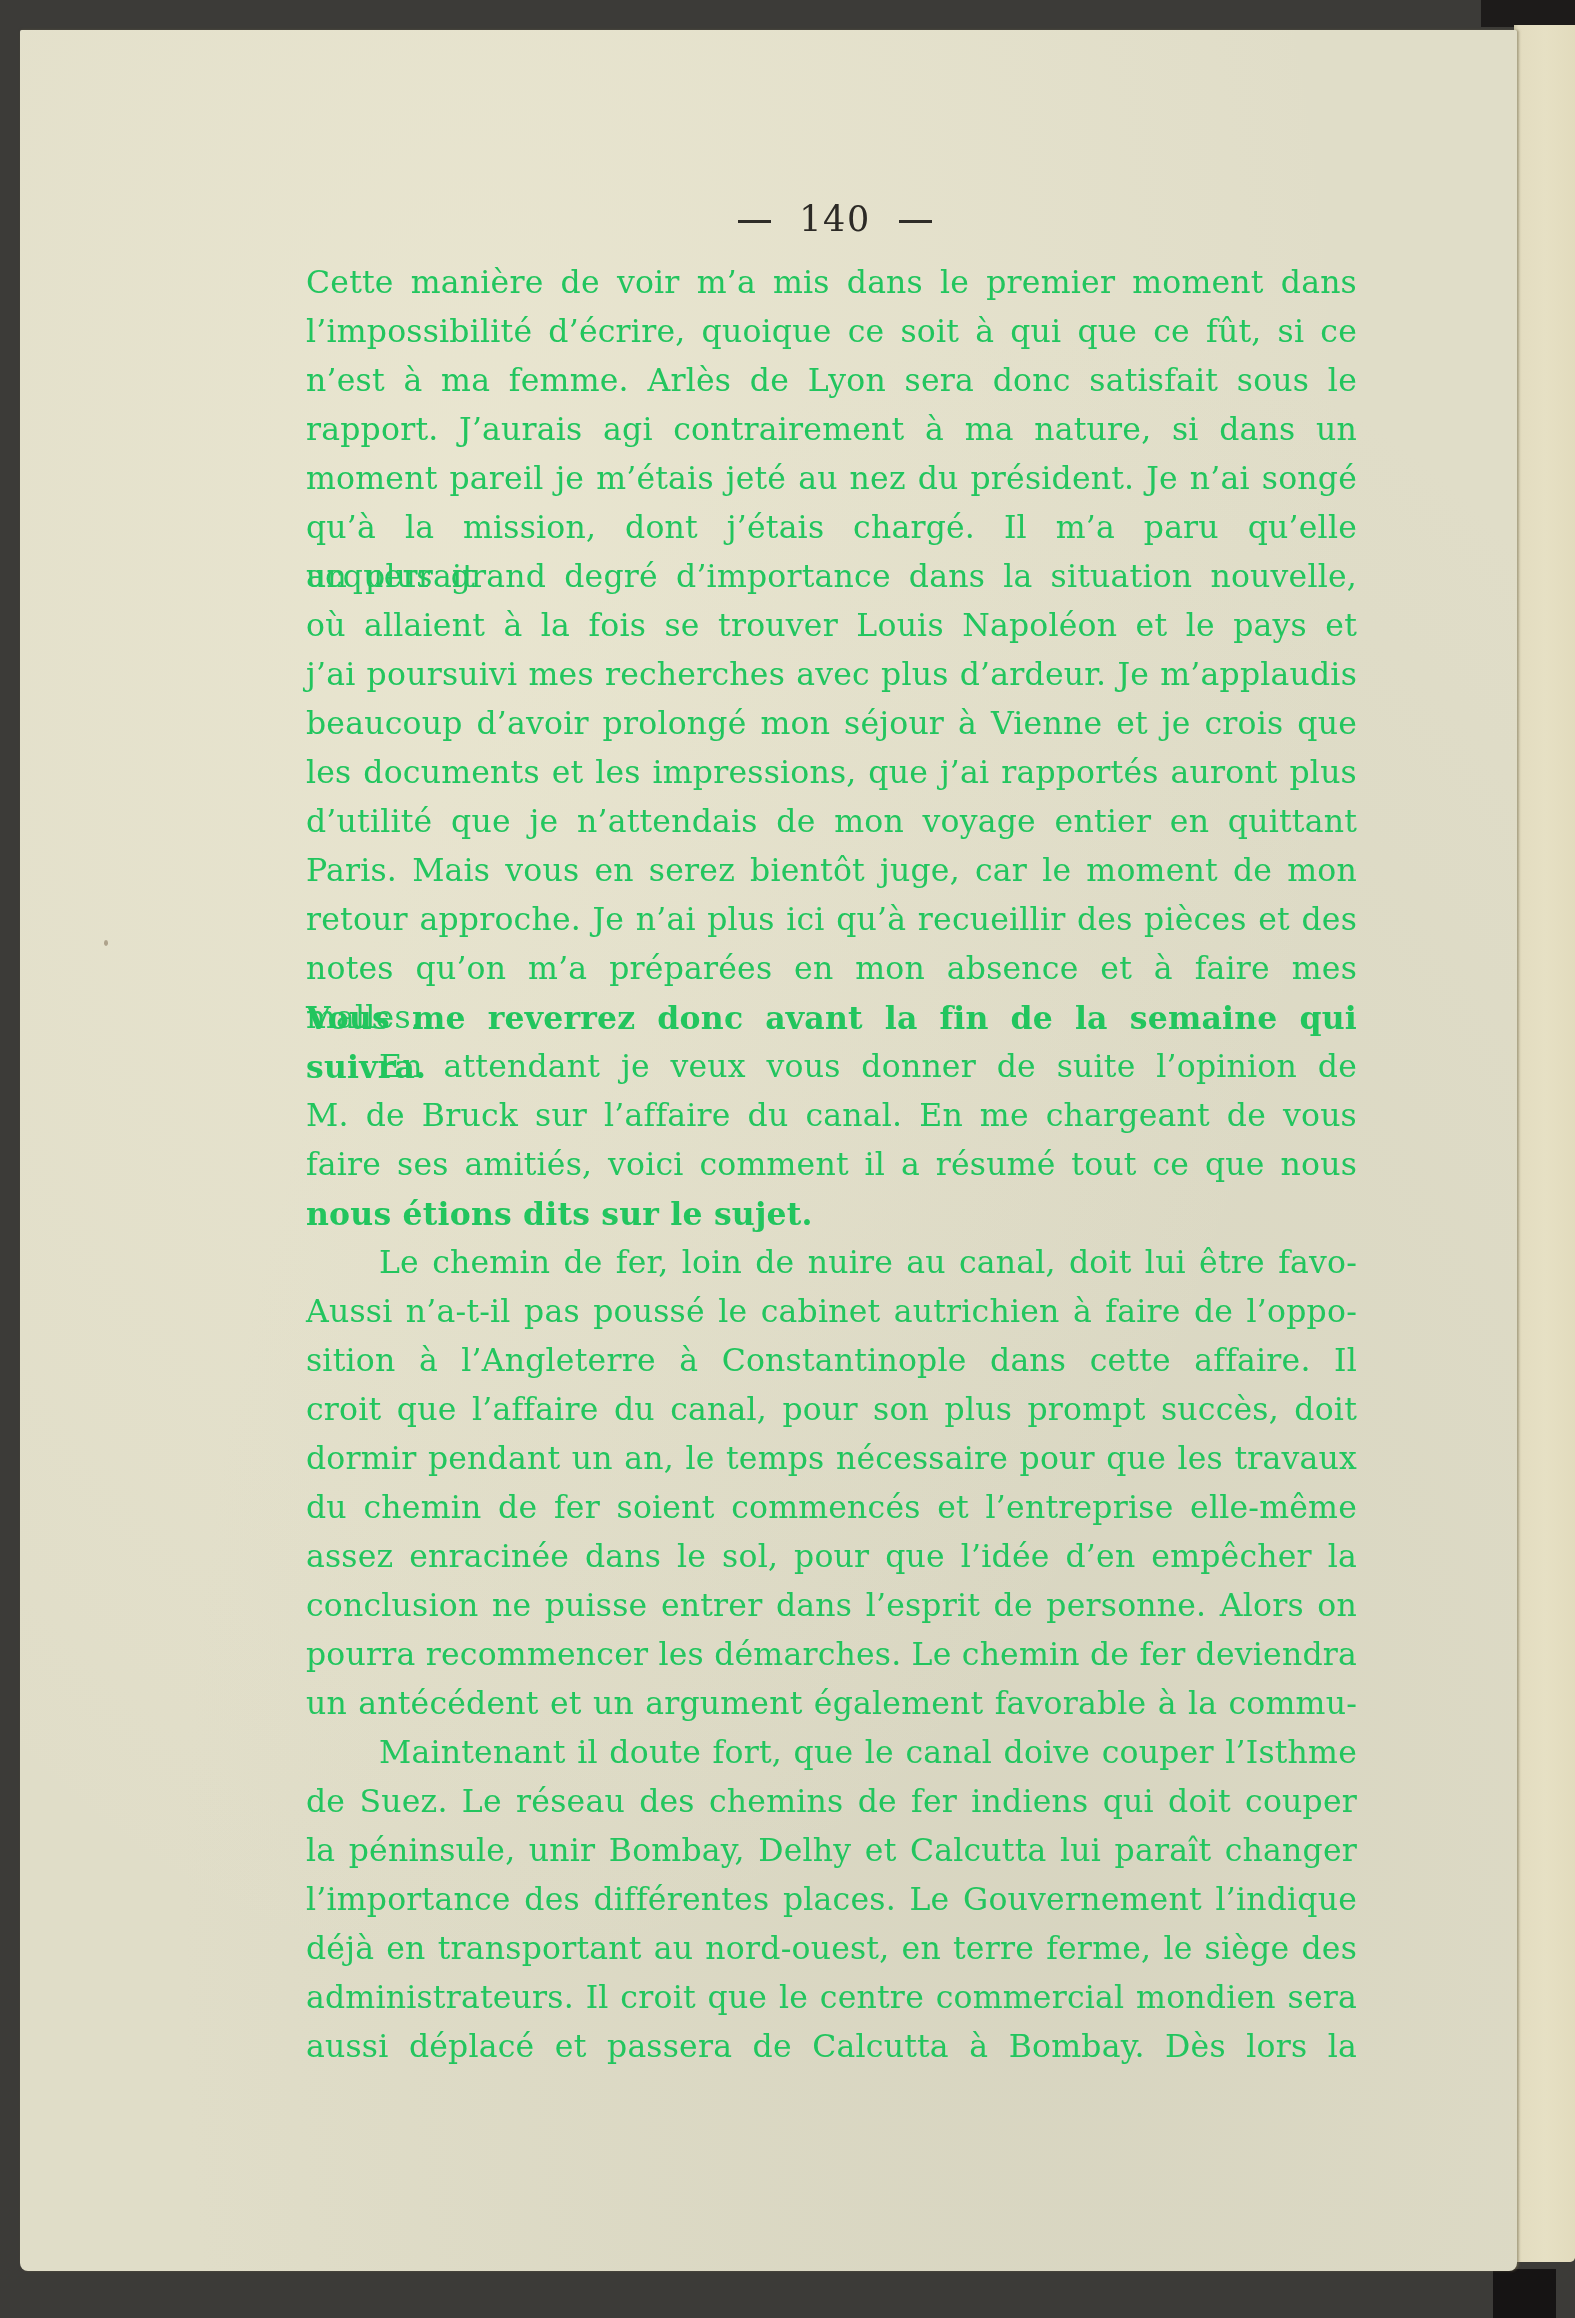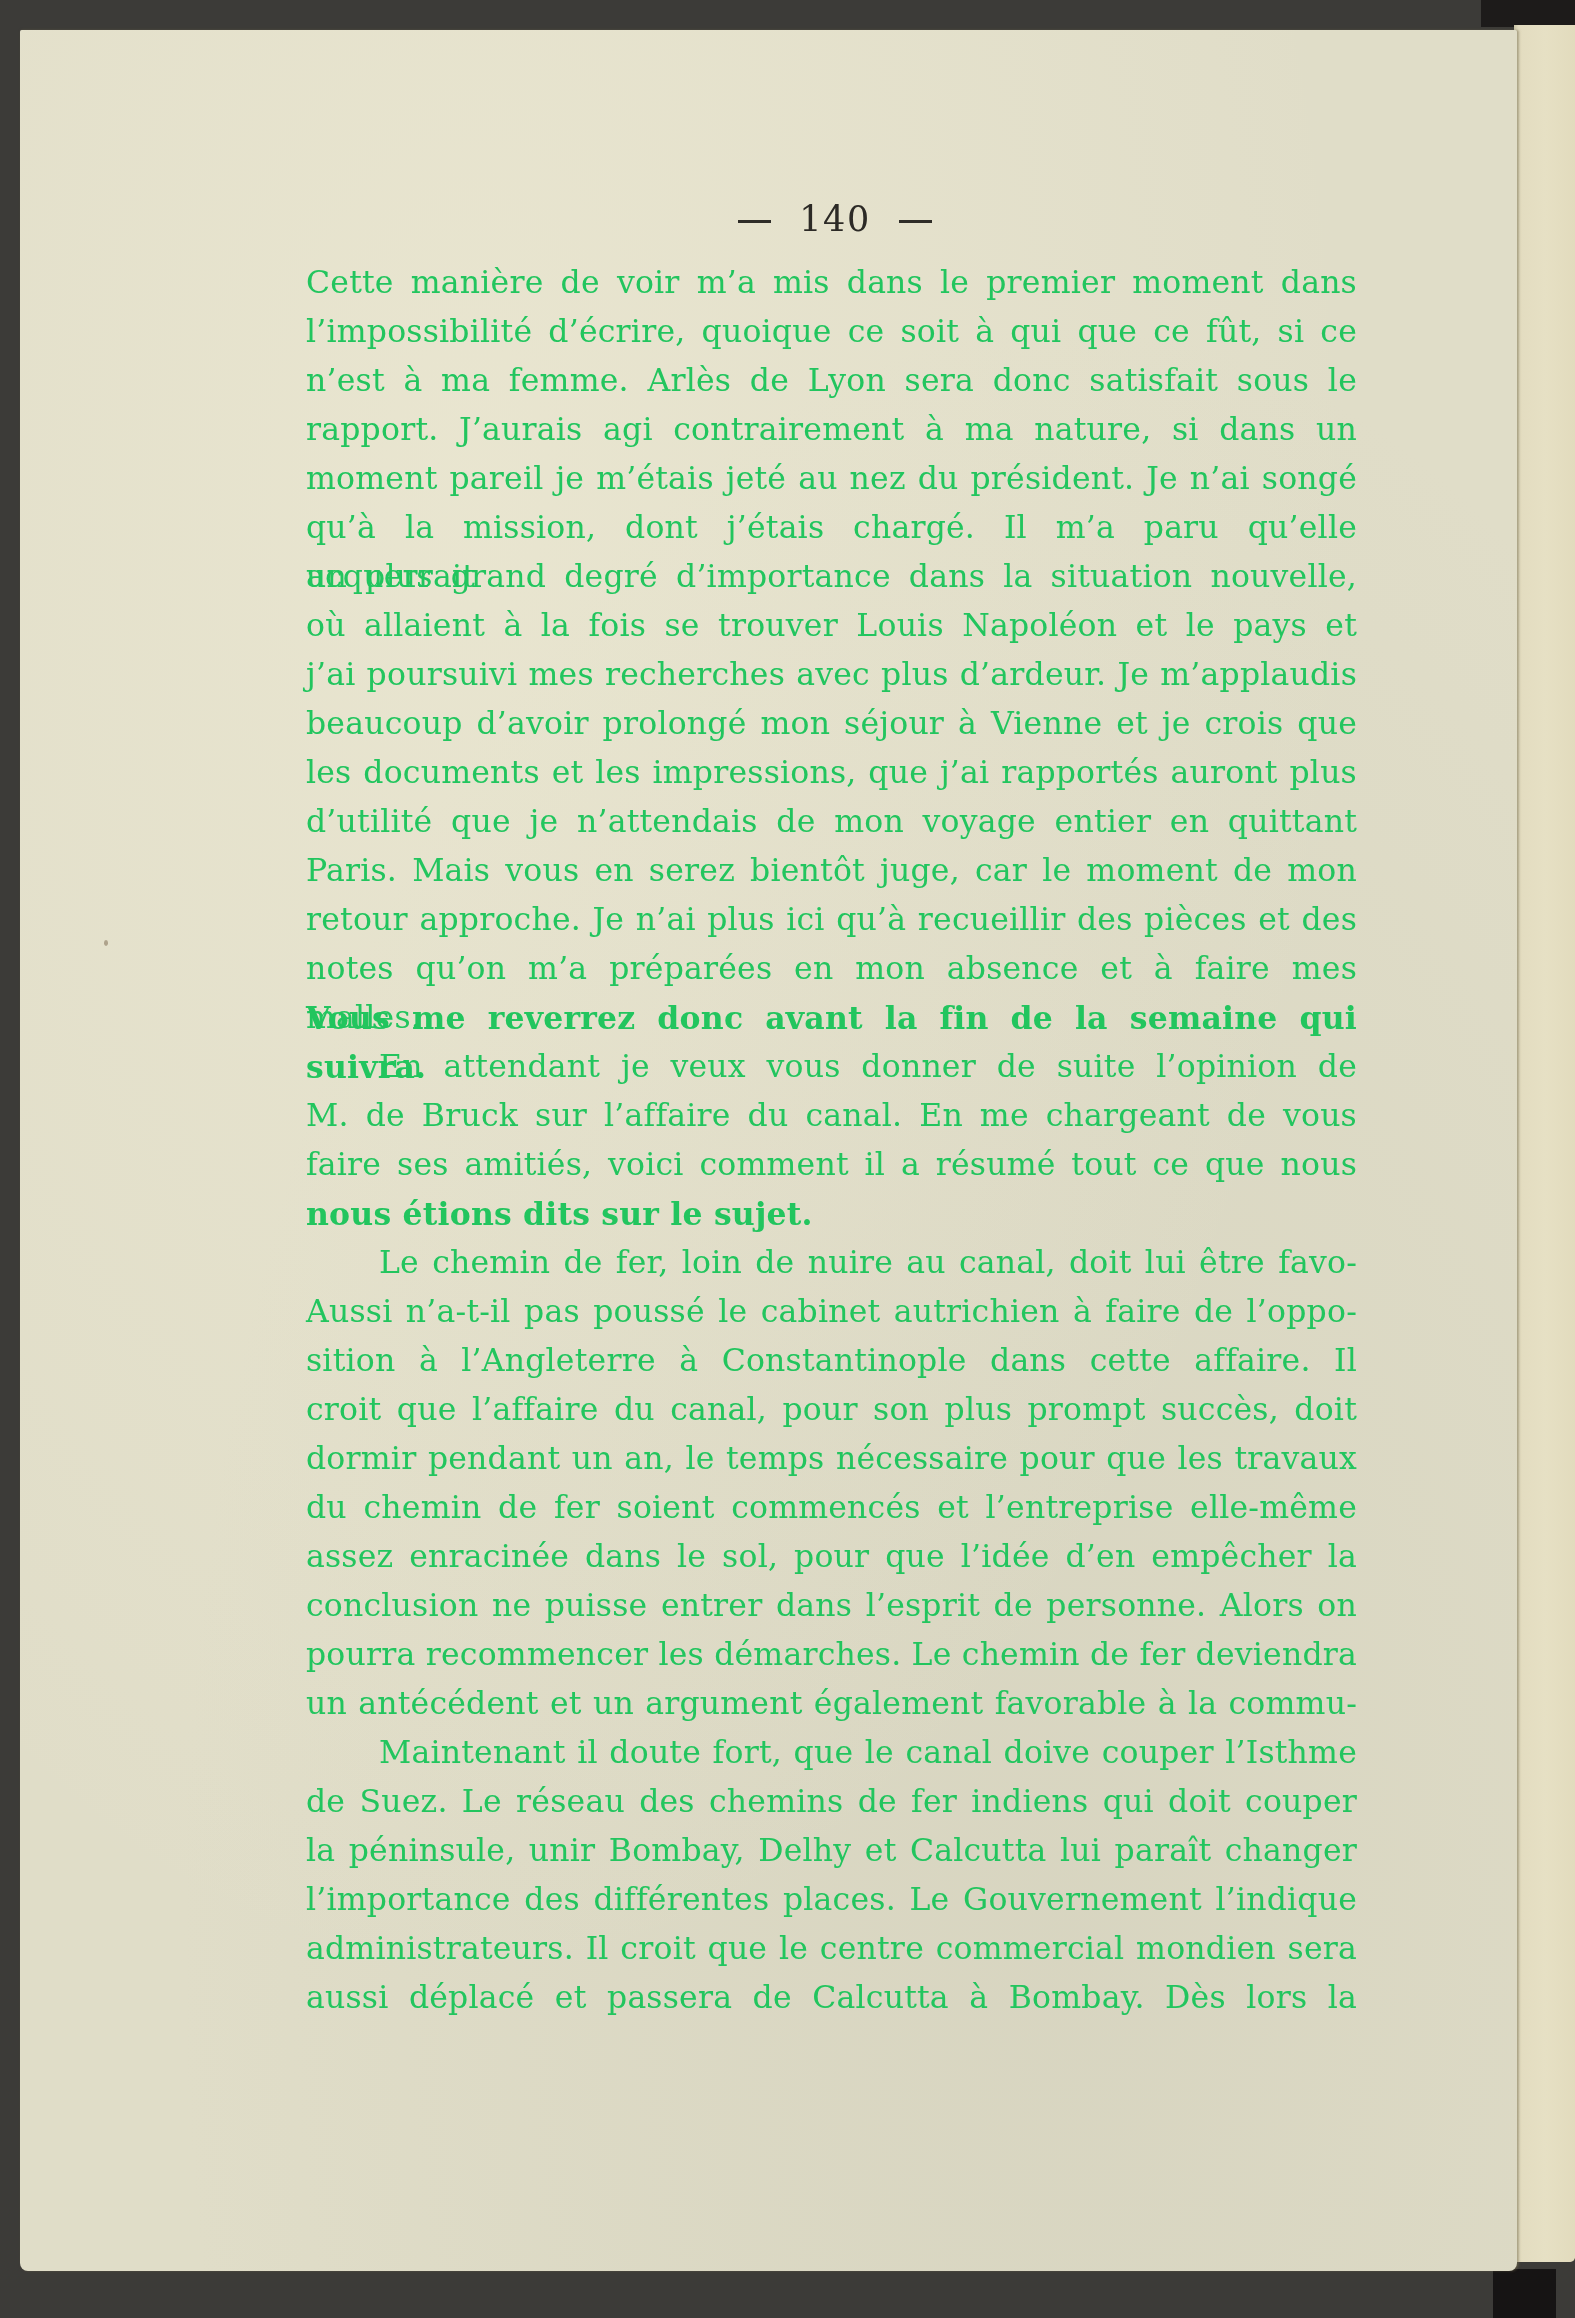--- a/index.html
+++ b/index.html
@@ -239,20 +239,23 @@
     <span class="line">
         <span class="line-inner">de Suez. Le réseau des chemins de fer indiens qui doit couper</span>
       </span>
     <span class="line">
         <span class="line-inner">la péninsule, unir Bombay, Delhy et Calcutta lui paraît changer</span>
       </span>
     <span class="line">
         <span class="line-inner">l’importance des différentes places. Le Gouvernement l’indique</span>
       </span>
     <span class="line">
+        <span class="line-inner">déjà en transportant au nord-ouest, en terre ferme, le siège des</span>
+      </span>
+    <span class="line">
         <span class="line-inner">administrateurs. Il croit que le centre commercial mondien sera</span>
       </span>
     <span class="line">
         <span class="line-inner">aussi déplacé et passera de Calcutta à Bombay. Dès lors la</span>
       </span>
   </div>
 </div>
 
 
 </body></html>

